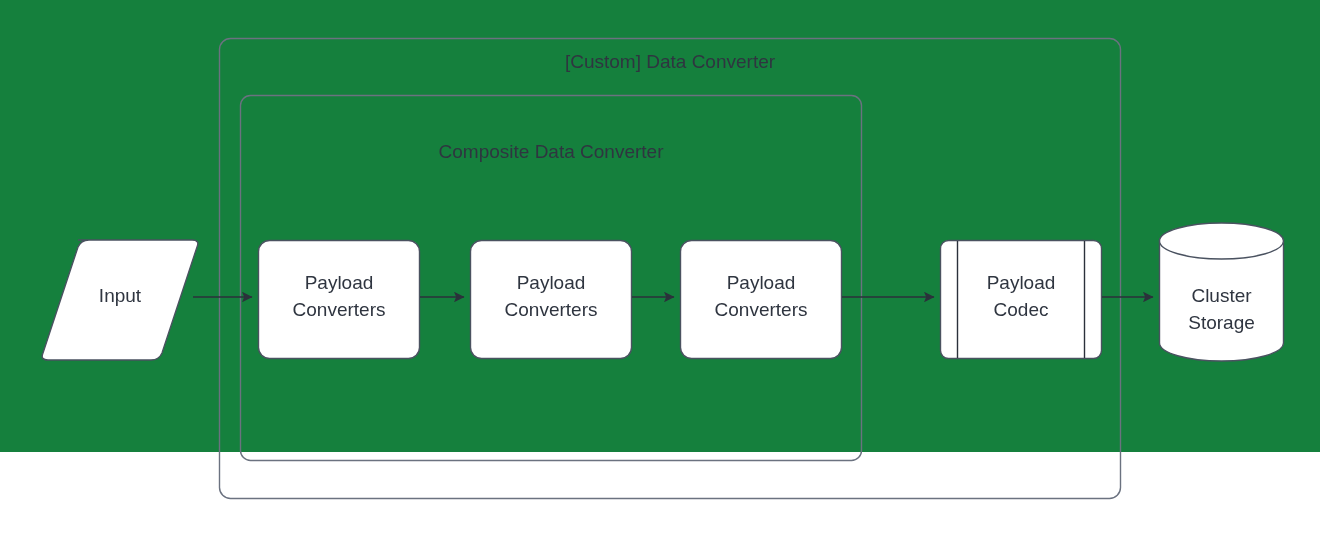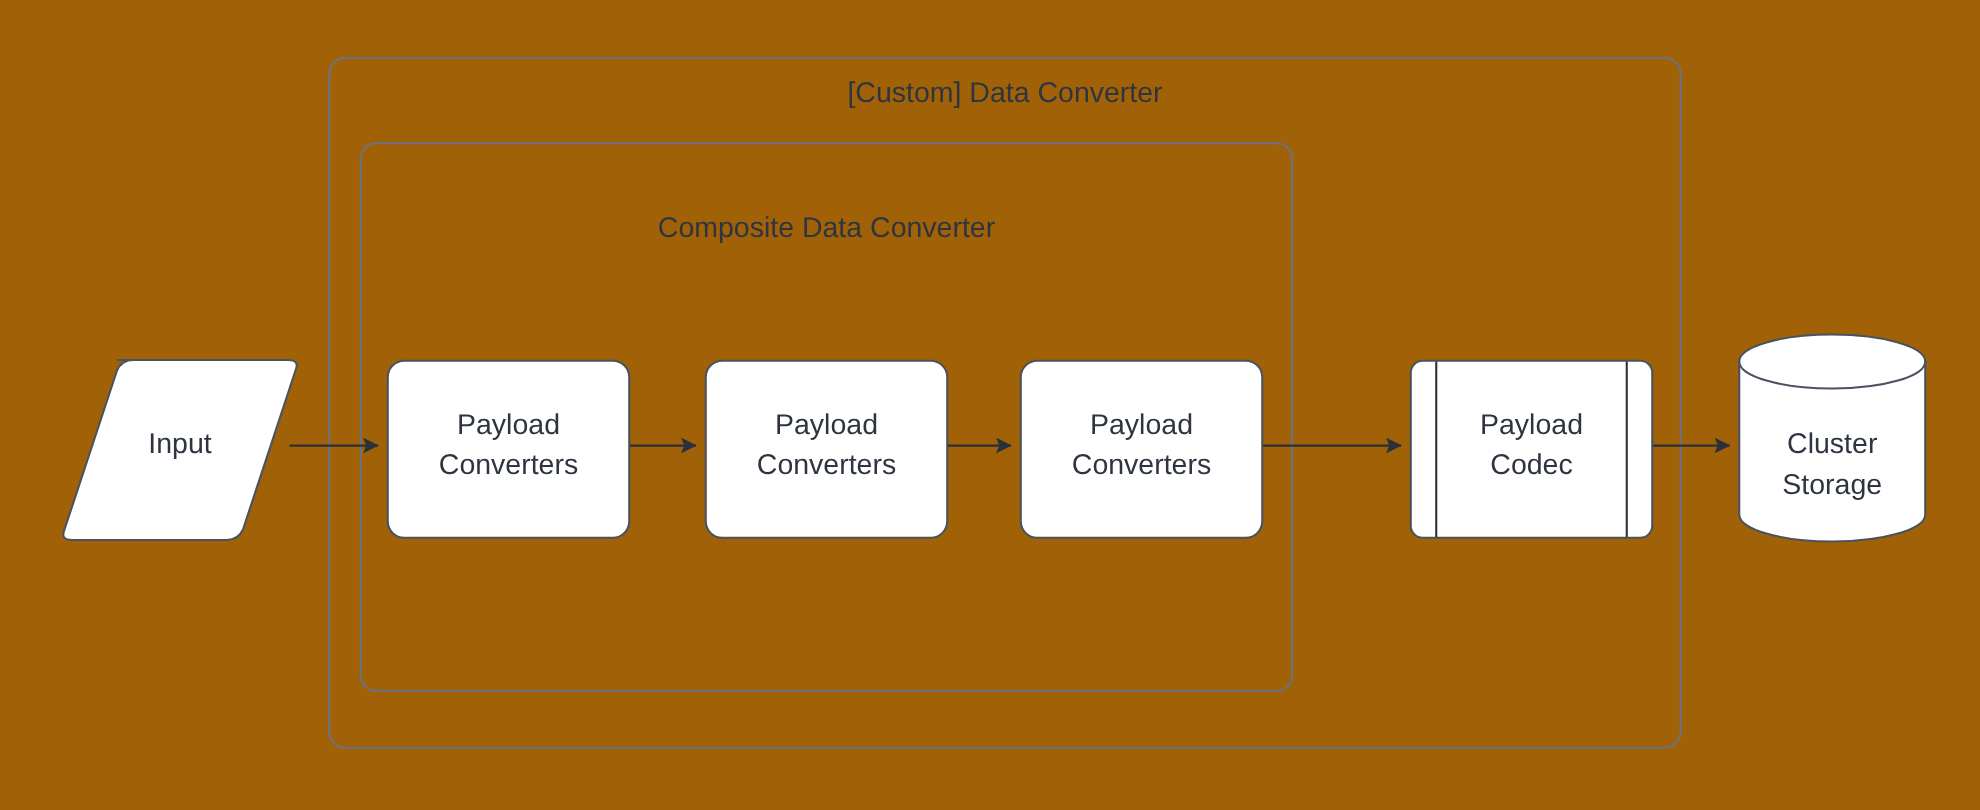--- a/index.html
+++ b/index.html
@@ -9,22 +9,22 @@
   }
   body {
     width: 1320px;
     height: 540px;
     font-family: "Liberation Sans", sans-serif;
     overflow: hidden;
   }
   #diagram-root {
     position: relative;
     width: 1320px;
-    height: 540px;
-    background: #a16207;
+    height: 452px;
+    background: #15803d;
   }
   svg#flow {
     display: block;
     width: 1320px;
     height: 540px;
   }
   .shape-stroke {
     fill: #ffffff;
     stroke: #4a5260;
     stroke-width: 1.4;

